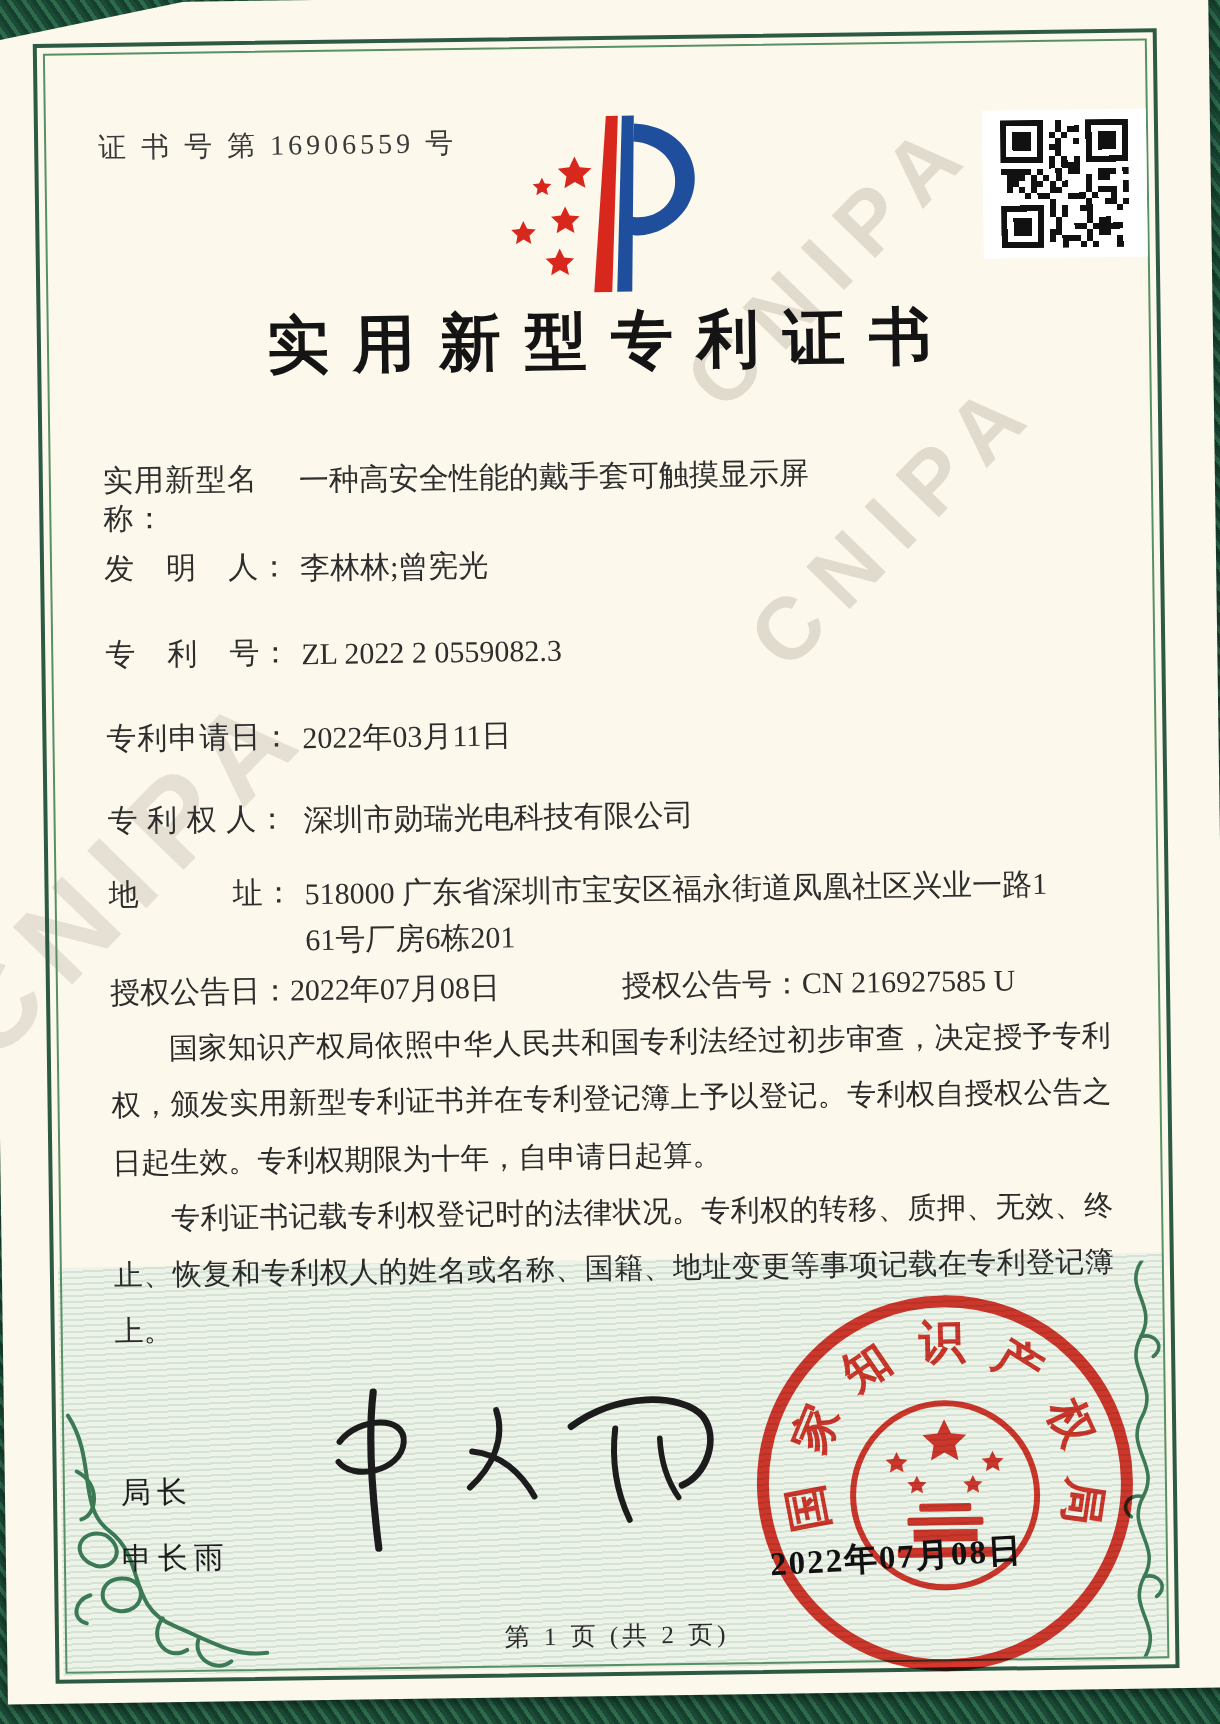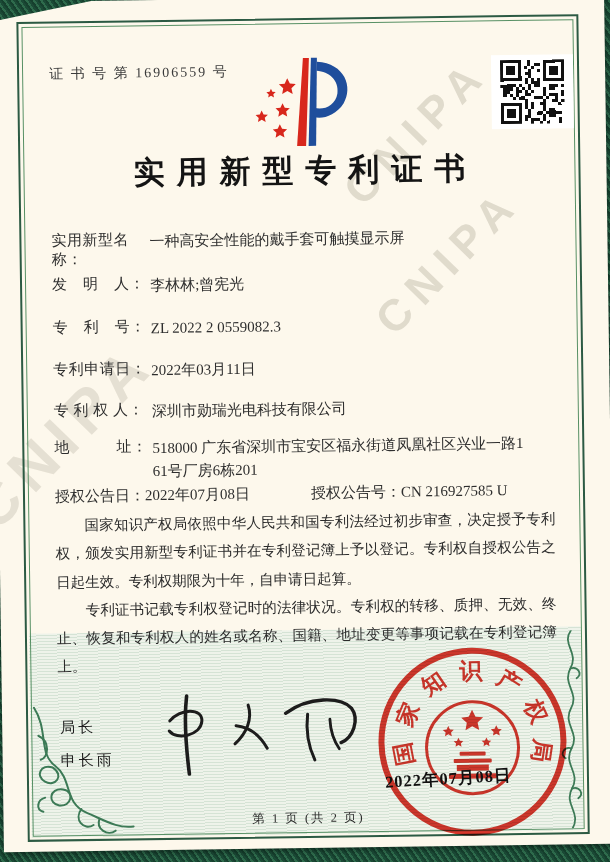--- a/index.html
+++ b/index.html
@@ -61,21 +61,21 @@
   .row .lbl{width:98px;flex:none;letter-spacing:.5px;}
   .row .val{white-space:pre-line;max-width:430px;line-height:1.55;}
   .r0{top:230px}.r1{top:274px}.r2{top:317px}.r3{top:359px}.r4{top:400px}.r5{top:437px}
   .grant{position:absolute;top:486px;left:56px;width:500px;font-size:15px;color:#2e2e2e;z-index:3;}
   .grant .g2{position:absolute;left:256px;top:0;}
   .paras{
     position:absolute;left:56px;top:510px;width:500px;z-index:3;
     font-size:14.5px;color:#2b2b2b;line-height:1.95;text-align:justify;
   }
   .paras p{margin:0;text-indent:2em;}
-  .officer{position:absolute;left:58px;top:710px;z-index:4;font-size:15px;color:#1d1d1d;line-height:2.2;letter-spacing:3px;}
+  .officer{position:absolute;left:58px;top:730px;z-index:4;font-size:15px;color:#1d1d1d;line-height:2.2;letter-spacing:3px;}
   .signature{position:absolute;left:150px;top:682px;z-index:4;}
   .seal{position:absolute;left:372px;top:648px;z-index:5;opacity:.92;mix-blend-mode:multiply;}
   .seal-date{
     position:absolute;left:382px;top:772px;z-index:6;font-size:16.5px;color:#111;
     letter-spacing:1px;transform:rotate(-2.5deg);font-weight:bold;
   }
   .footer{
     position:absolute;left:0;top:812px;width:610px;text-align:center;z-index:4;
     font-size:12.5px;color:#2b2b2b;letter-spacing:2px;
   }

